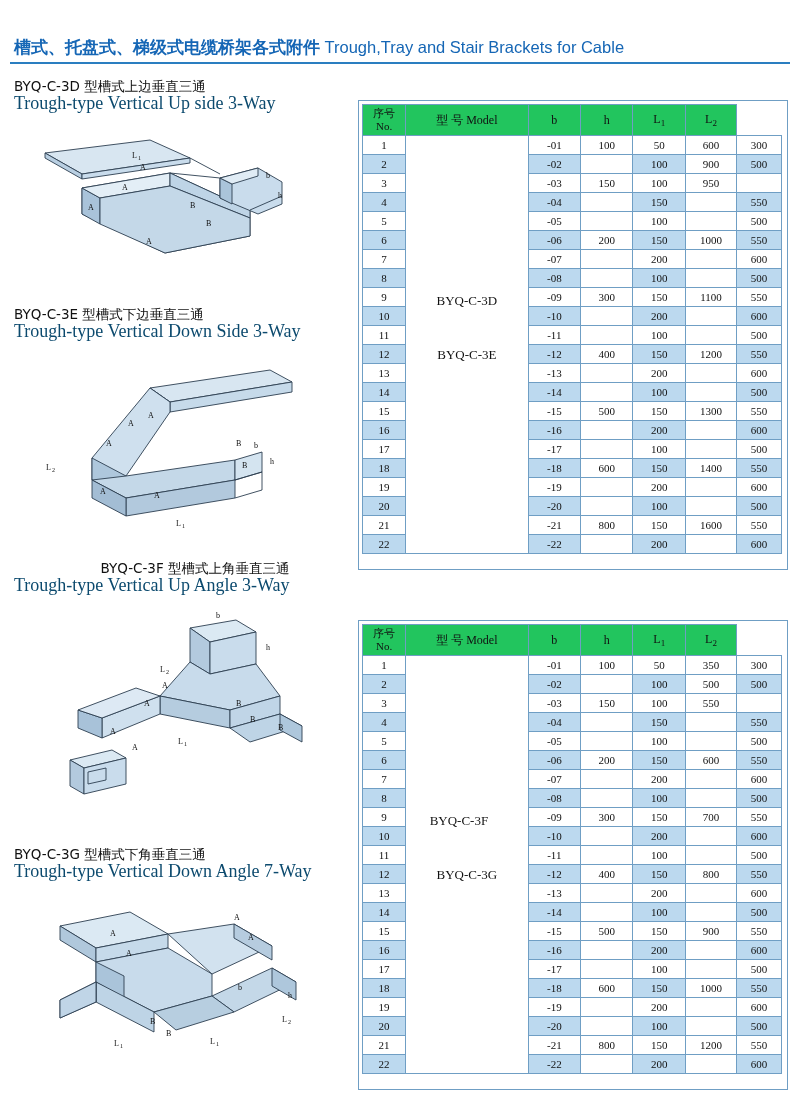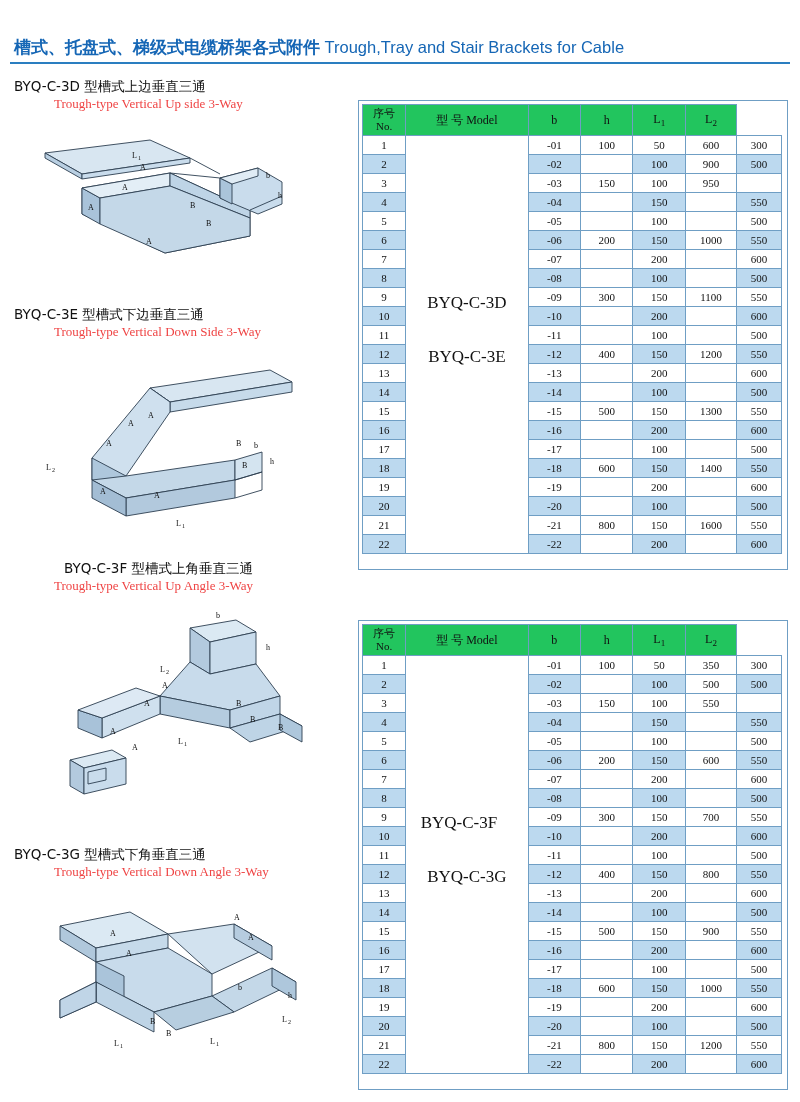--- a/index.html
+++ b/index.html
@@ -28,21 +28,21 @@
   }
 
   
   .caption{position:absolute;left:14px;}
   .caption .cn{
     font-family:"DejaVu Sans", sans-serif;
     font-size:13.5px;color:#111;white-space:nowrap;display:block;line-height:17px;
   }
   .caption .en{
     font-family:"Liberation Serif", serif;
-    font-size:13px;color:#ef4444;white-space:nowrap;display:block;line-height:17px;margin-left:40px;
+    font-size:18px;color:#0c4a6e;white-space:nowrap;display:block;line-height:17px;
   }
 
   
   .draw{position:absolute;}
   .draw svg{display:block;}
 
   
   .tbl{
     position:absolute;
     border-collapse:collapse;
@@ -60,21 +60,21 @@
     font-weight:normal;
   }
   .tbl thead td{
     background:#22c55e;
     height:30px;
     font-size:12px;
   }
   .tbl .hdr-no{line-height:12px;font-family:"DejaVu Sans",sans-serif;font-size:11px;}
   .tbl .hdr-no em{font-style:normal;font-family:"Liberation Serif",serif;}
   .tbl td.alt{background:#bcd9ef;}
-  .tbl td.model{font-size:17px;}
+  .tbl td.model{font-size:13px;}
   .tbl .sub{font-size:9px;vertical-align:sub;}
   .w-no{width:44px;}
   .w-model{width:128px;}
   .w-b{width:54px;}
   .w-h{width:54px;}
   .w-l1{width:52px;}
   .w-l2{width:46px;}
 
   .tbl-frame{
     position:absolute;
@@ -218,21 +218,21 @@
         <text x="138" y="134">L</text>
           <text x="144" y="136" font-size="6">1</text>
         <text x="176" y="8">b</text>
         <text x="226" y="40">h</text>
       </g>
     </svg>
   </div>
 
   <div class="caption" style="top:846px;">
     <span class="cn">BYQ-C-3G 型槽式下角垂直三通</span>
-    <span class="en">Trough-type Vertical Down  Angle 3-Way</span>
+    <span class="en">Trough-type Vertical Down  Angle 7-Way</span>
   </div>
 
   <div class="draw" style="left:34px;top:890px;">
     <svg width="290" height="190" viewBox="0 0 290 190">
       <g stroke="#2c3e50" stroke-width="0.9" fill="none">
 
         <polygon points="26,36 96,22 134,44 62,58" fill="#dbe9f3"></polygon>
         <polygon points="26,36 26,50 62,72 62,58" fill="#b0c8dc"></polygon>
         <polygon points="62,58 62,72 134,58 134,44" fill="#c6daea"></polygon>
 

